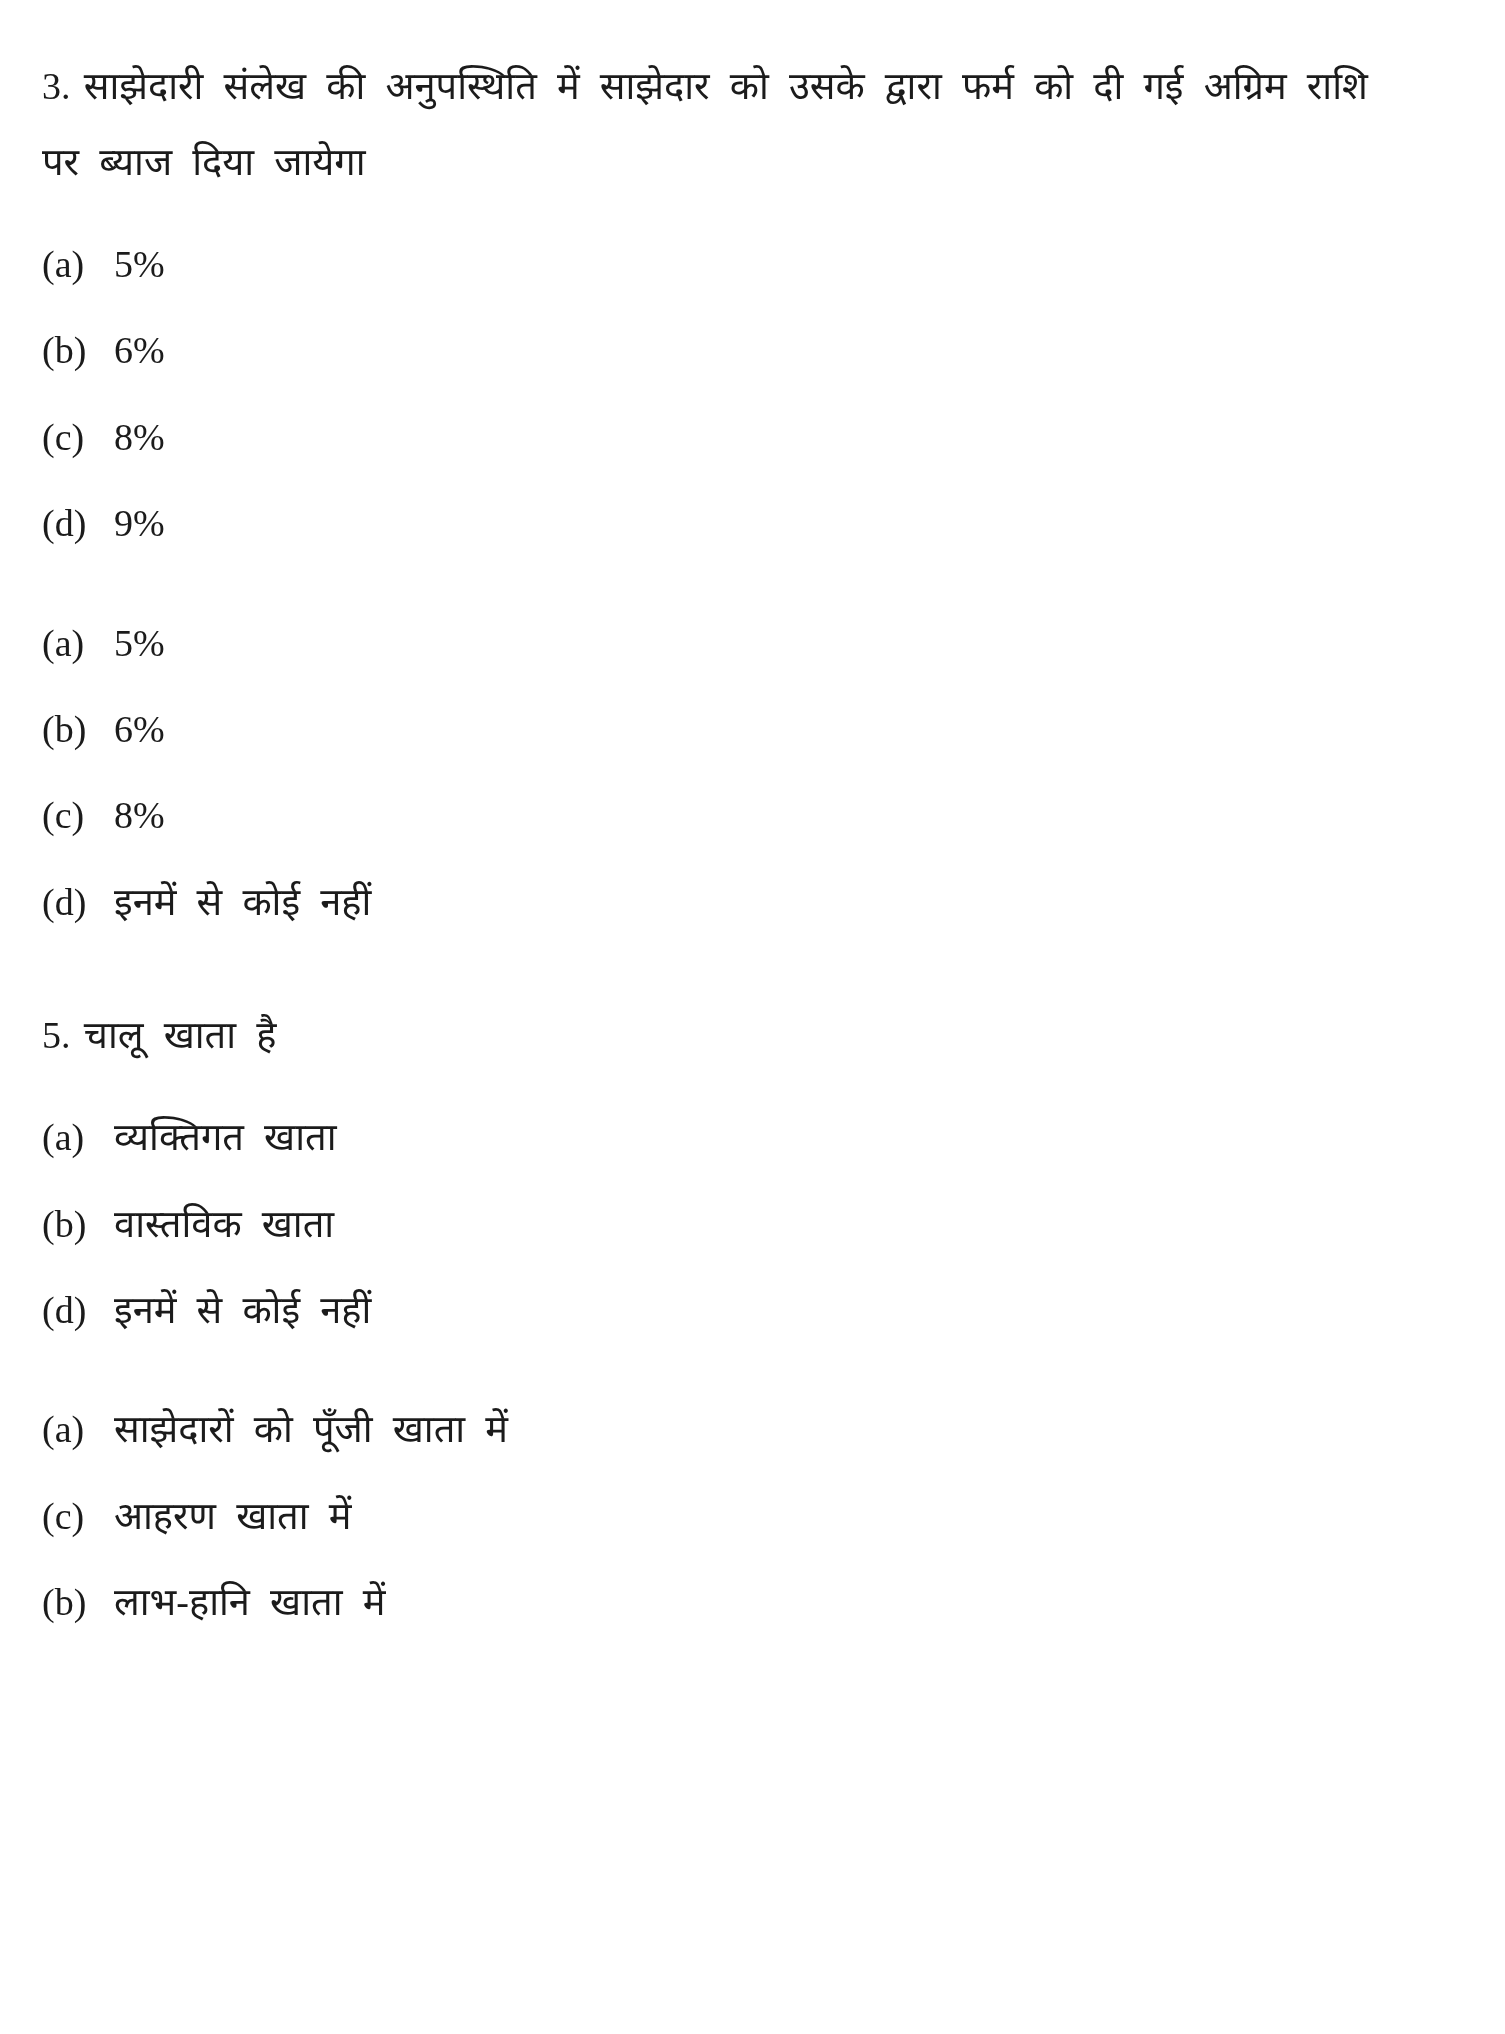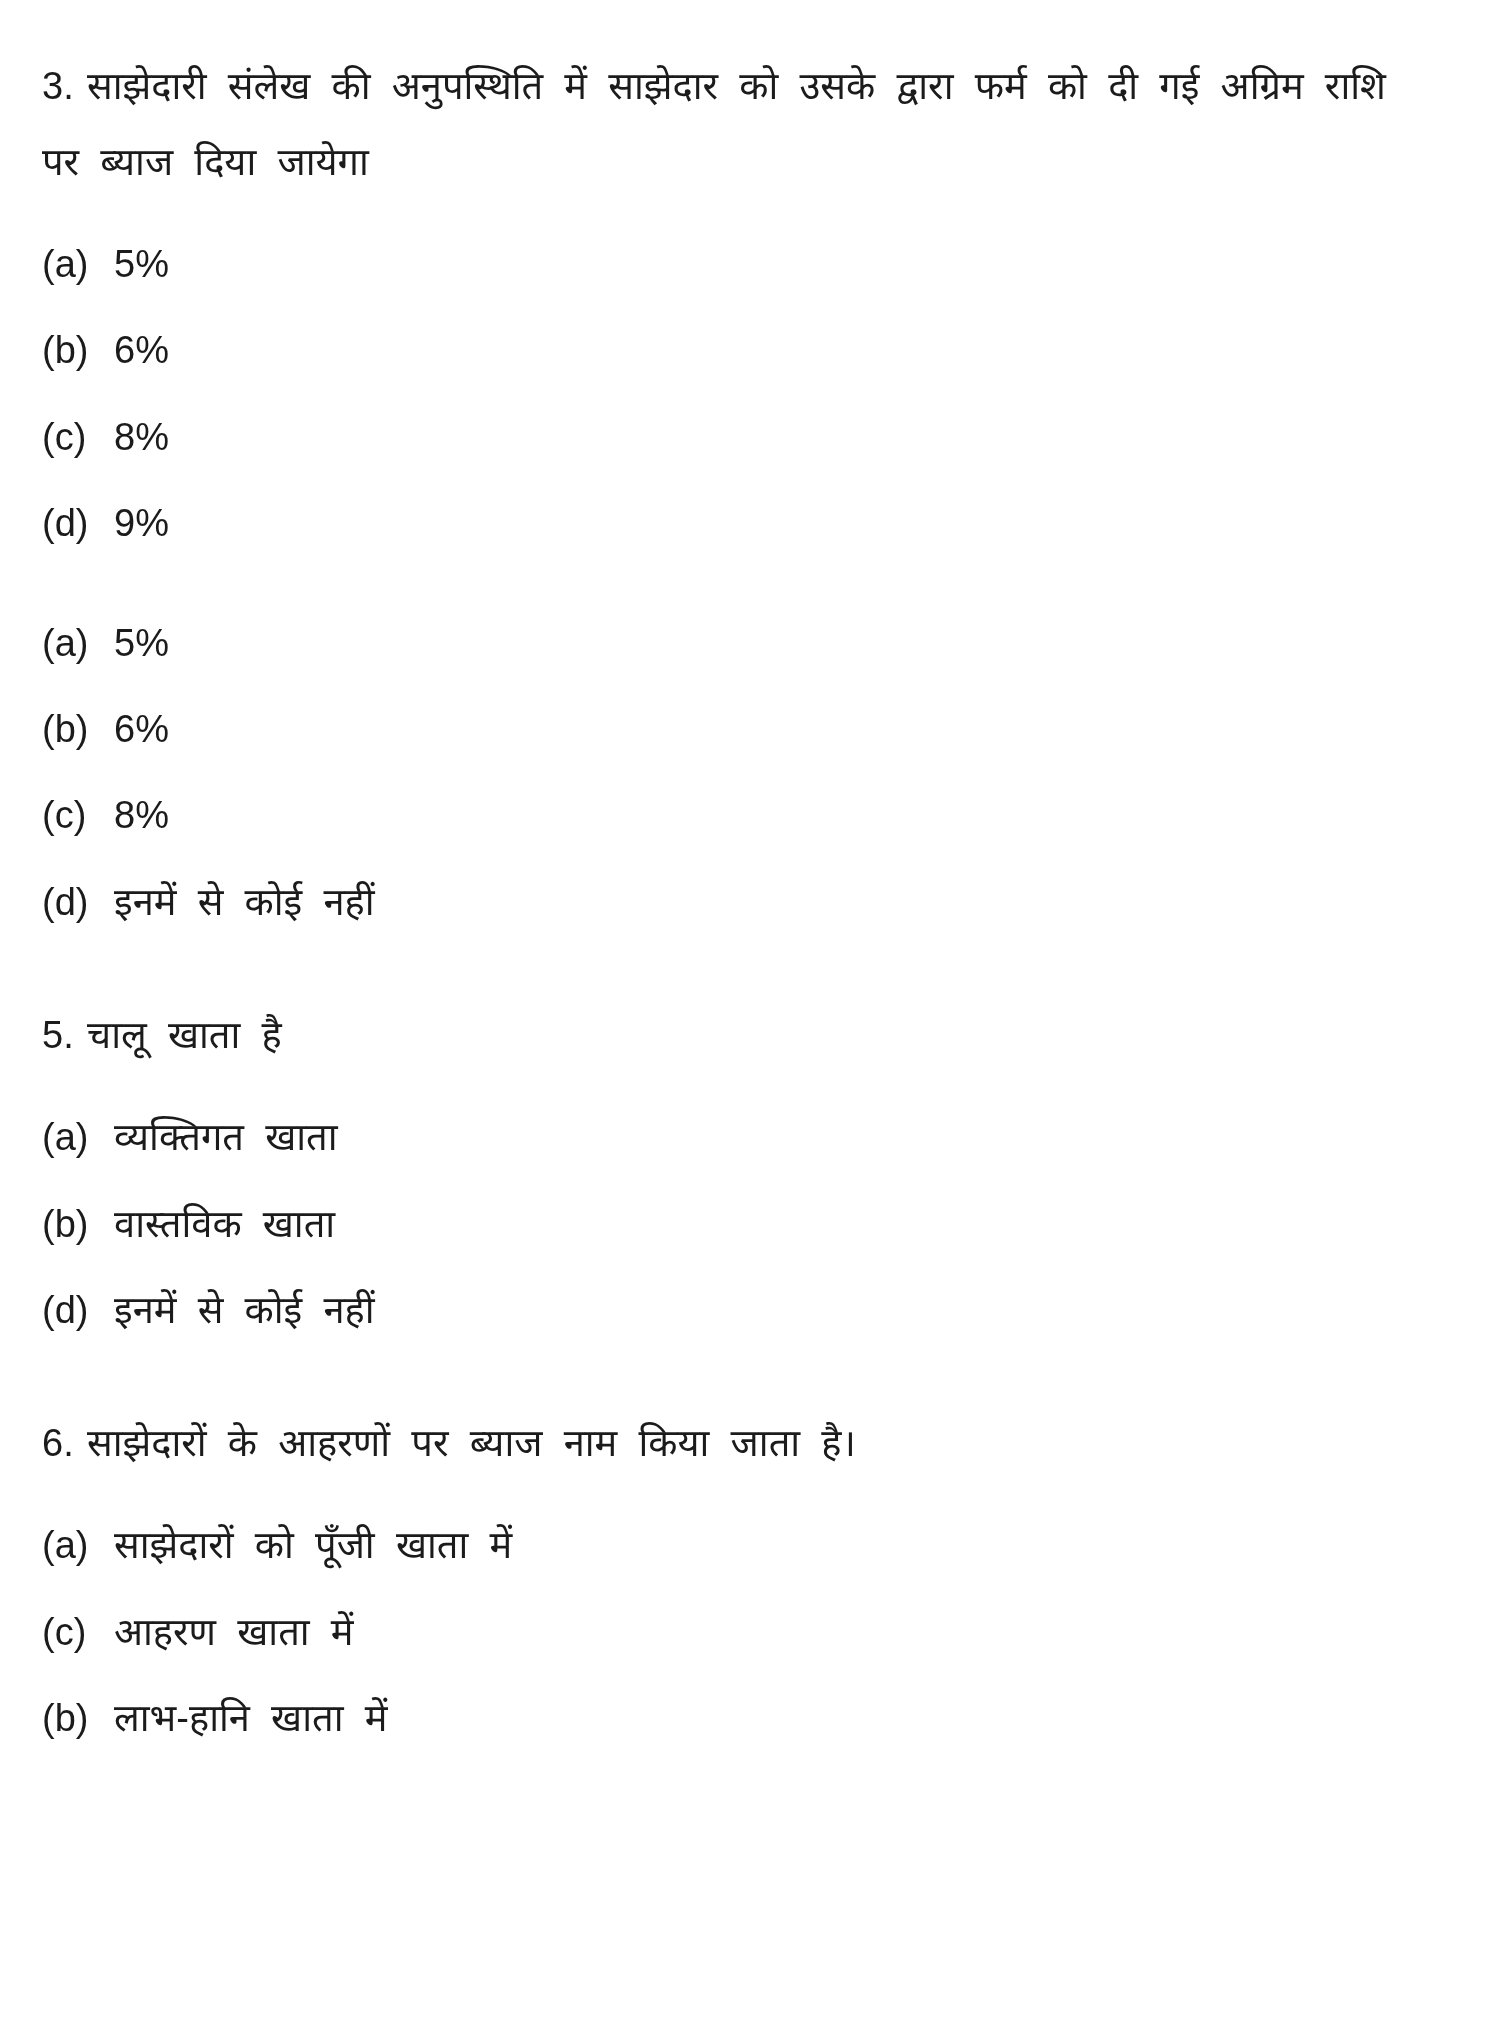--- a/index.html
+++ b/index.html
@@ -14,20 +14,21 @@
     overflow: hidden;
     padding: 48px 95px 0 42px;
     color: #1b1b1b;
     font-family: "Liberation Sans", "DejaVu Sans", sans-serif;
     font-size: 38px;
     font-weight: 400;
     word-spacing: 0.28em;
   }
   .page {
     width: 100%;
+    font-family: Liberation Serif, serif;
   }
   .question {
     margin: 0 0 70px 0;
   }
   .question-text {
     margin: 0 0 40px 0;
     line-height: 2.0;
     max-width: 1380px;
   }
   .question-number {
@@ -89,21 +90,20 @@
     </div>
     <div class="option">
       <span class="opt-label">(b)</span><span class="opt-text">वास्तविक खाता</span>
     </div>
     <div class="option">
       <span class="opt-label">(d)</span><span class="opt-text">इनमें से कोई नहीं</span>
     </div>
   </div>
 
   <div class="question">
-    <p class="question-text"><span class="question-number">6.</span><span>साझेदारों के आहरणों पर ब्याज नाम किया जाता है।</span></p>
     <div class="option">
       <span class="opt-label">(a)</span><span class="opt-text">साझेदारों को पूँजी खाता में</span>
     </div>
     <div class="option">
       <span class="opt-label">(c)</span><span class="opt-text">आहरण खाता में</span>
     </div>
     <div class="option">
       <span class="opt-label">(b)</span><span class="opt-text">लाभ-हानि खाता में</span>
     </div>
   </div>

